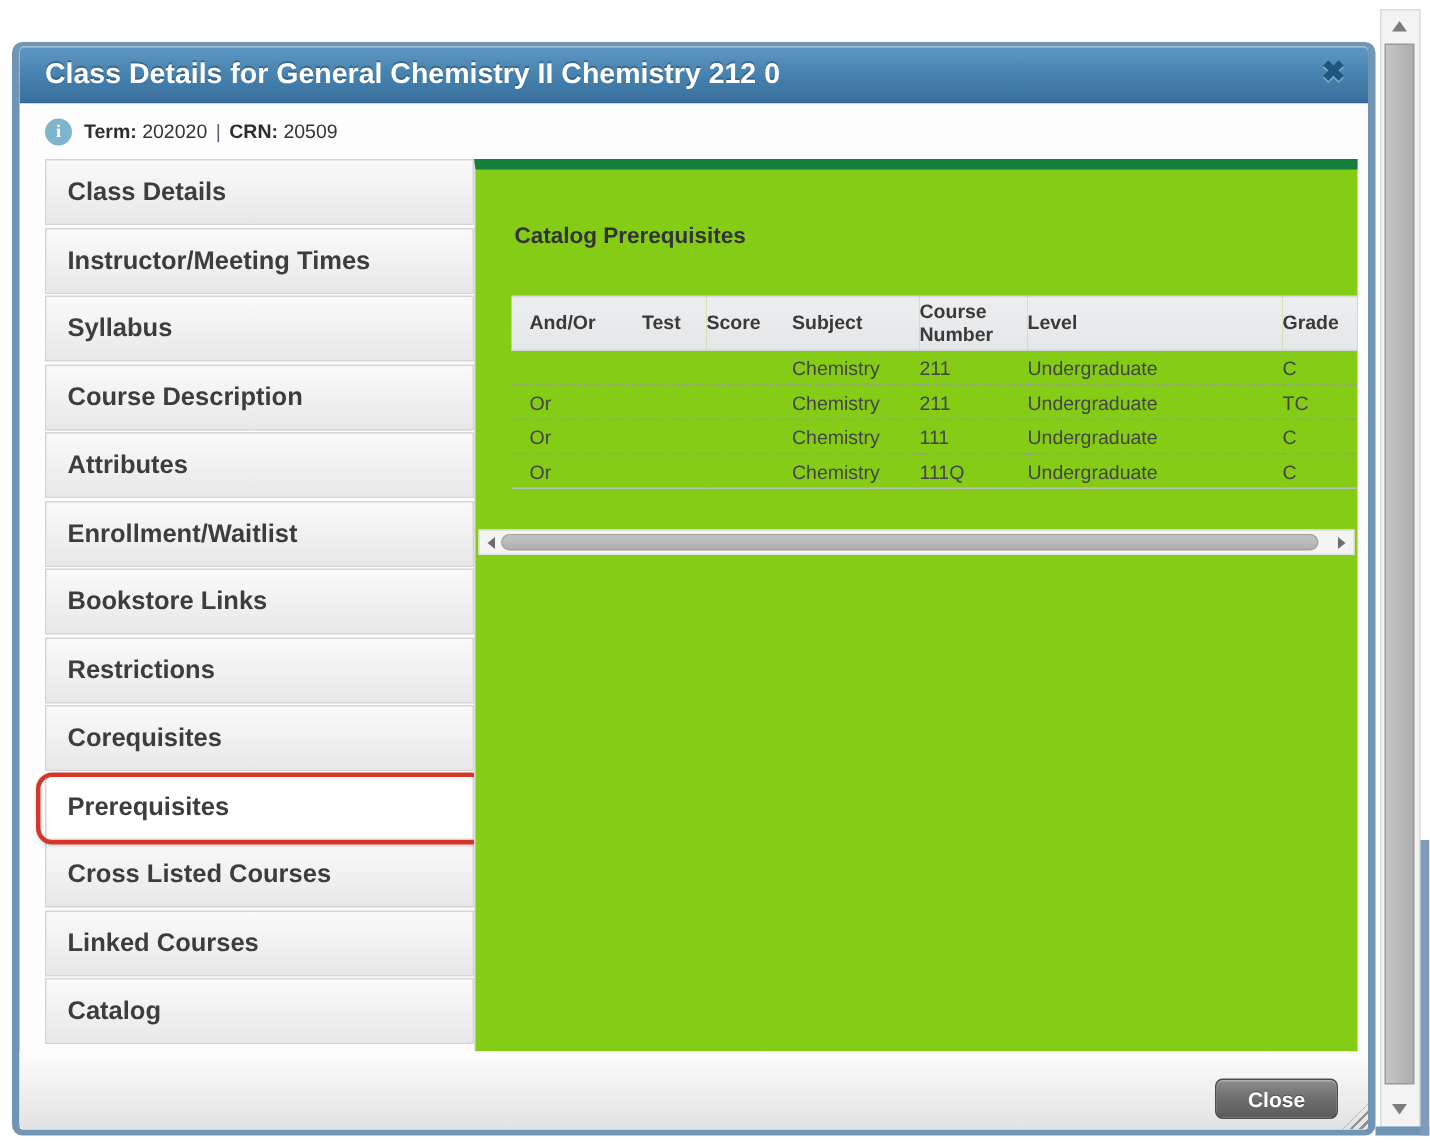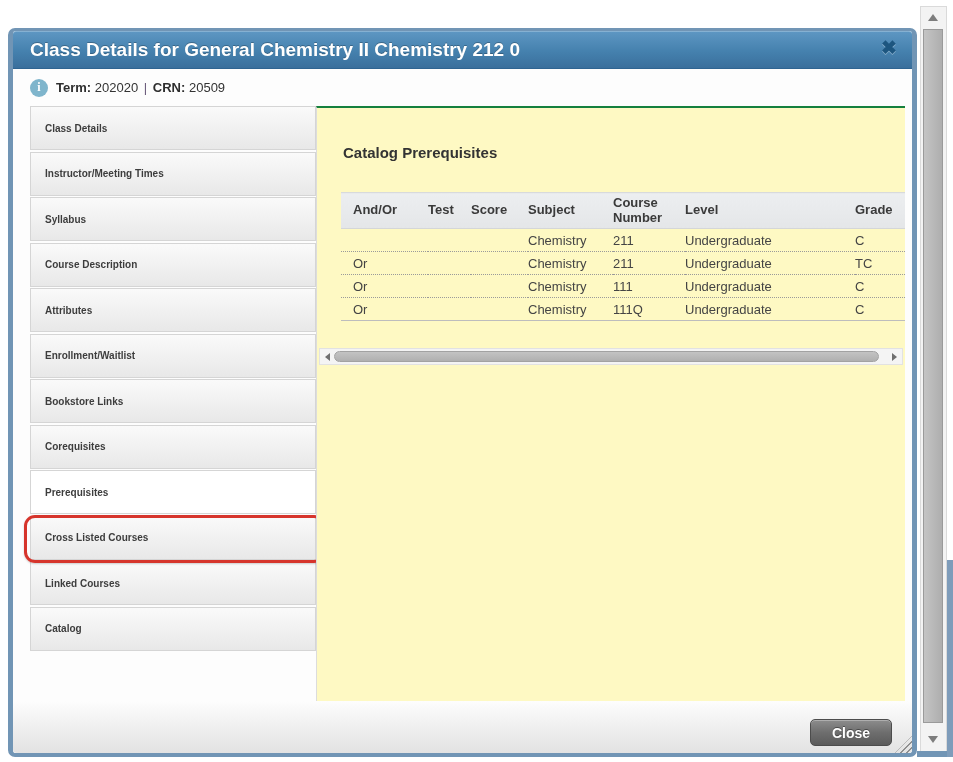--- a/index.html
+++ b/index.html
@@ -52,35 +52,35 @@
   .infobar b { color:#2e2e2e; }
   .info-sep { color:#6a5a7a; padding:0 2px; }
 
   
   .sidebar { position:absolute; left:17px; top:75px; width:286px; }
   .side-item {
     height:44px; margin-bottom:1.5px; padding-left:14px;
     display:flex; align-items:center;
     border:1px solid #d5d5d5;
     background:linear-gradient(#fafafa, #e8e8e8);
-    font-size:10px; font-weight:bold; color:#3d3d3d; cursor:pointer;
+    font-size:17px; font-weight:bold; color:#3d3d3d; cursor:pointer;
   }
   .side-item.active { background:#ffffff; }
 
   .red-box {
     position:absolute; left:11px; top:484px; width:301px; height:48px;
     border:3px solid #d6352c; border-radius:11px;
     box-shadow:0 1px 2px rgba(0,0,0,.18);
     pointer-events:none;
   }
 
   
   .content {
     position:absolute; left:303px; top:75px; width:589px; height:595px;
-    background:#fef9c3; border-left:1px solid #dcdcdc; border-top:2px solid #15803d;
+    background:#84cc16; border-left:1px solid #dcdcdc; border-top:7px solid #15803d;
     overflow:hidden;
   }
   .content-heading {
     position:absolute; left:26px; top:36px;
     font-size:15px; font-weight:bold; color:#333;
   }
   .prereq-table {
     position:absolute; left:24px; top:84px; width:564px;
     border-collapse:collapse; table-layout:fixed;
     font-size:13px; color:#444;
@@ -192,20 +192,23 @@
           <span>Course Description</span>
         </div>
       <div class="side-item">
           <span>Attributes</span>
         </div>
       <div class="side-item">
           <span>Enrollment/Waitlist</span>
         </div>
       <div class="side-item">
           <span>Bookstore Links</span>
+        </div>
+      <div class="side-item">
+          <span>Restrictions</span>
         </div>
       <div class="side-item">
           <span>Corequisites</span>
         </div>
       <div class="side-item active">
           <span>Prerequisites</span>
         </div>
       <div class="side-item">
           <span>Cross Listed Courses</span>
         </div>

